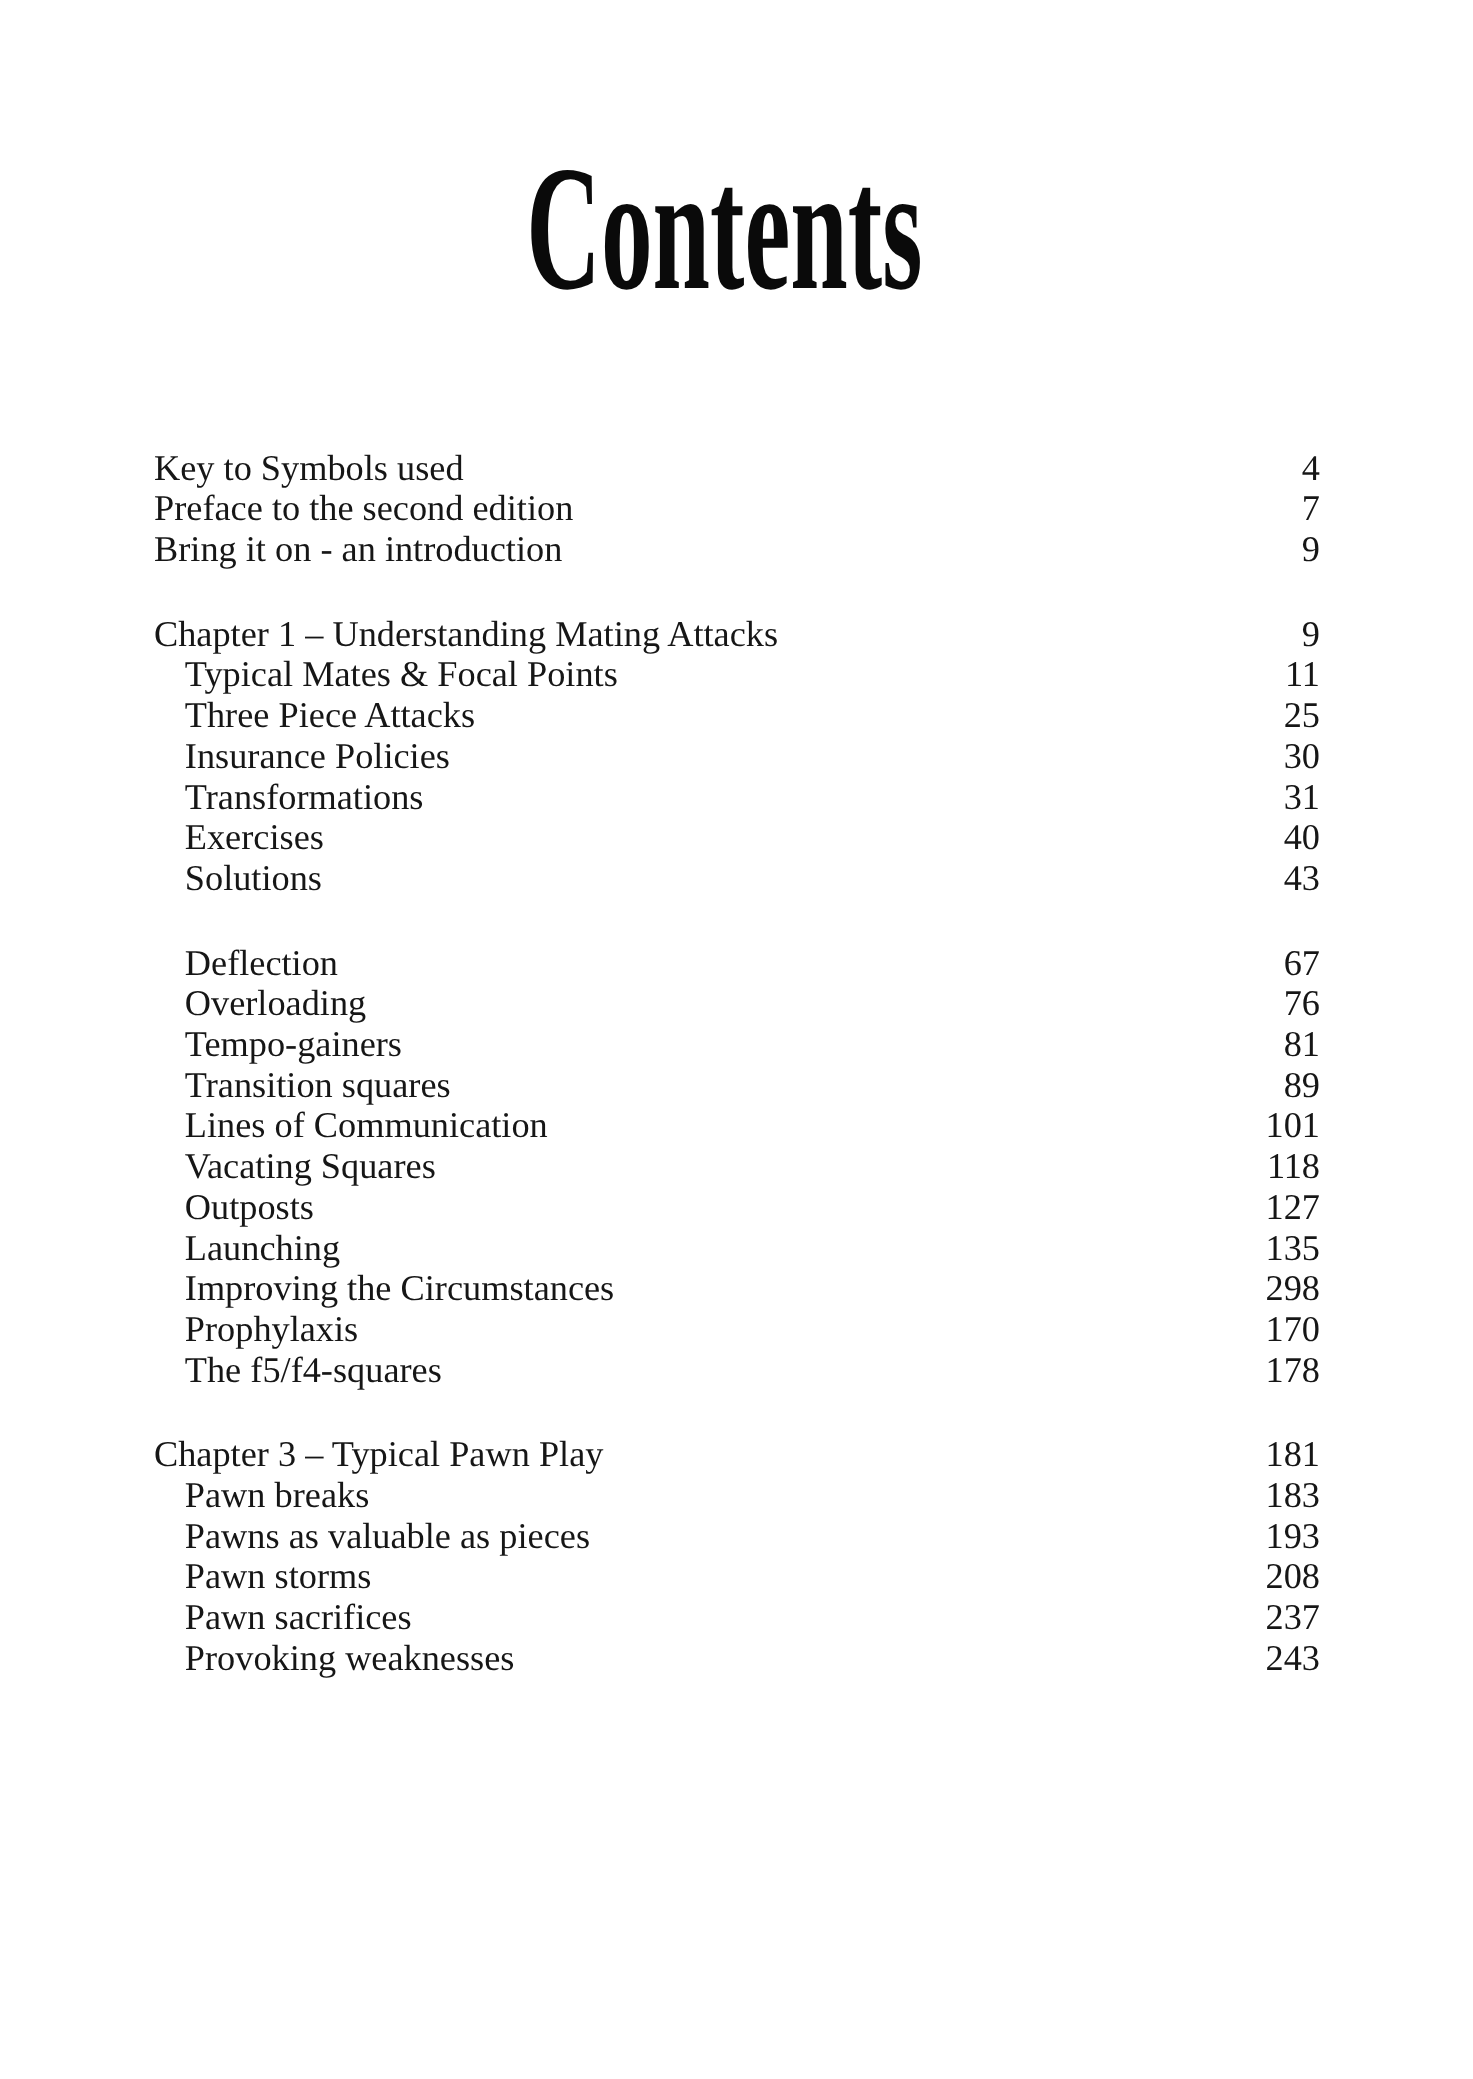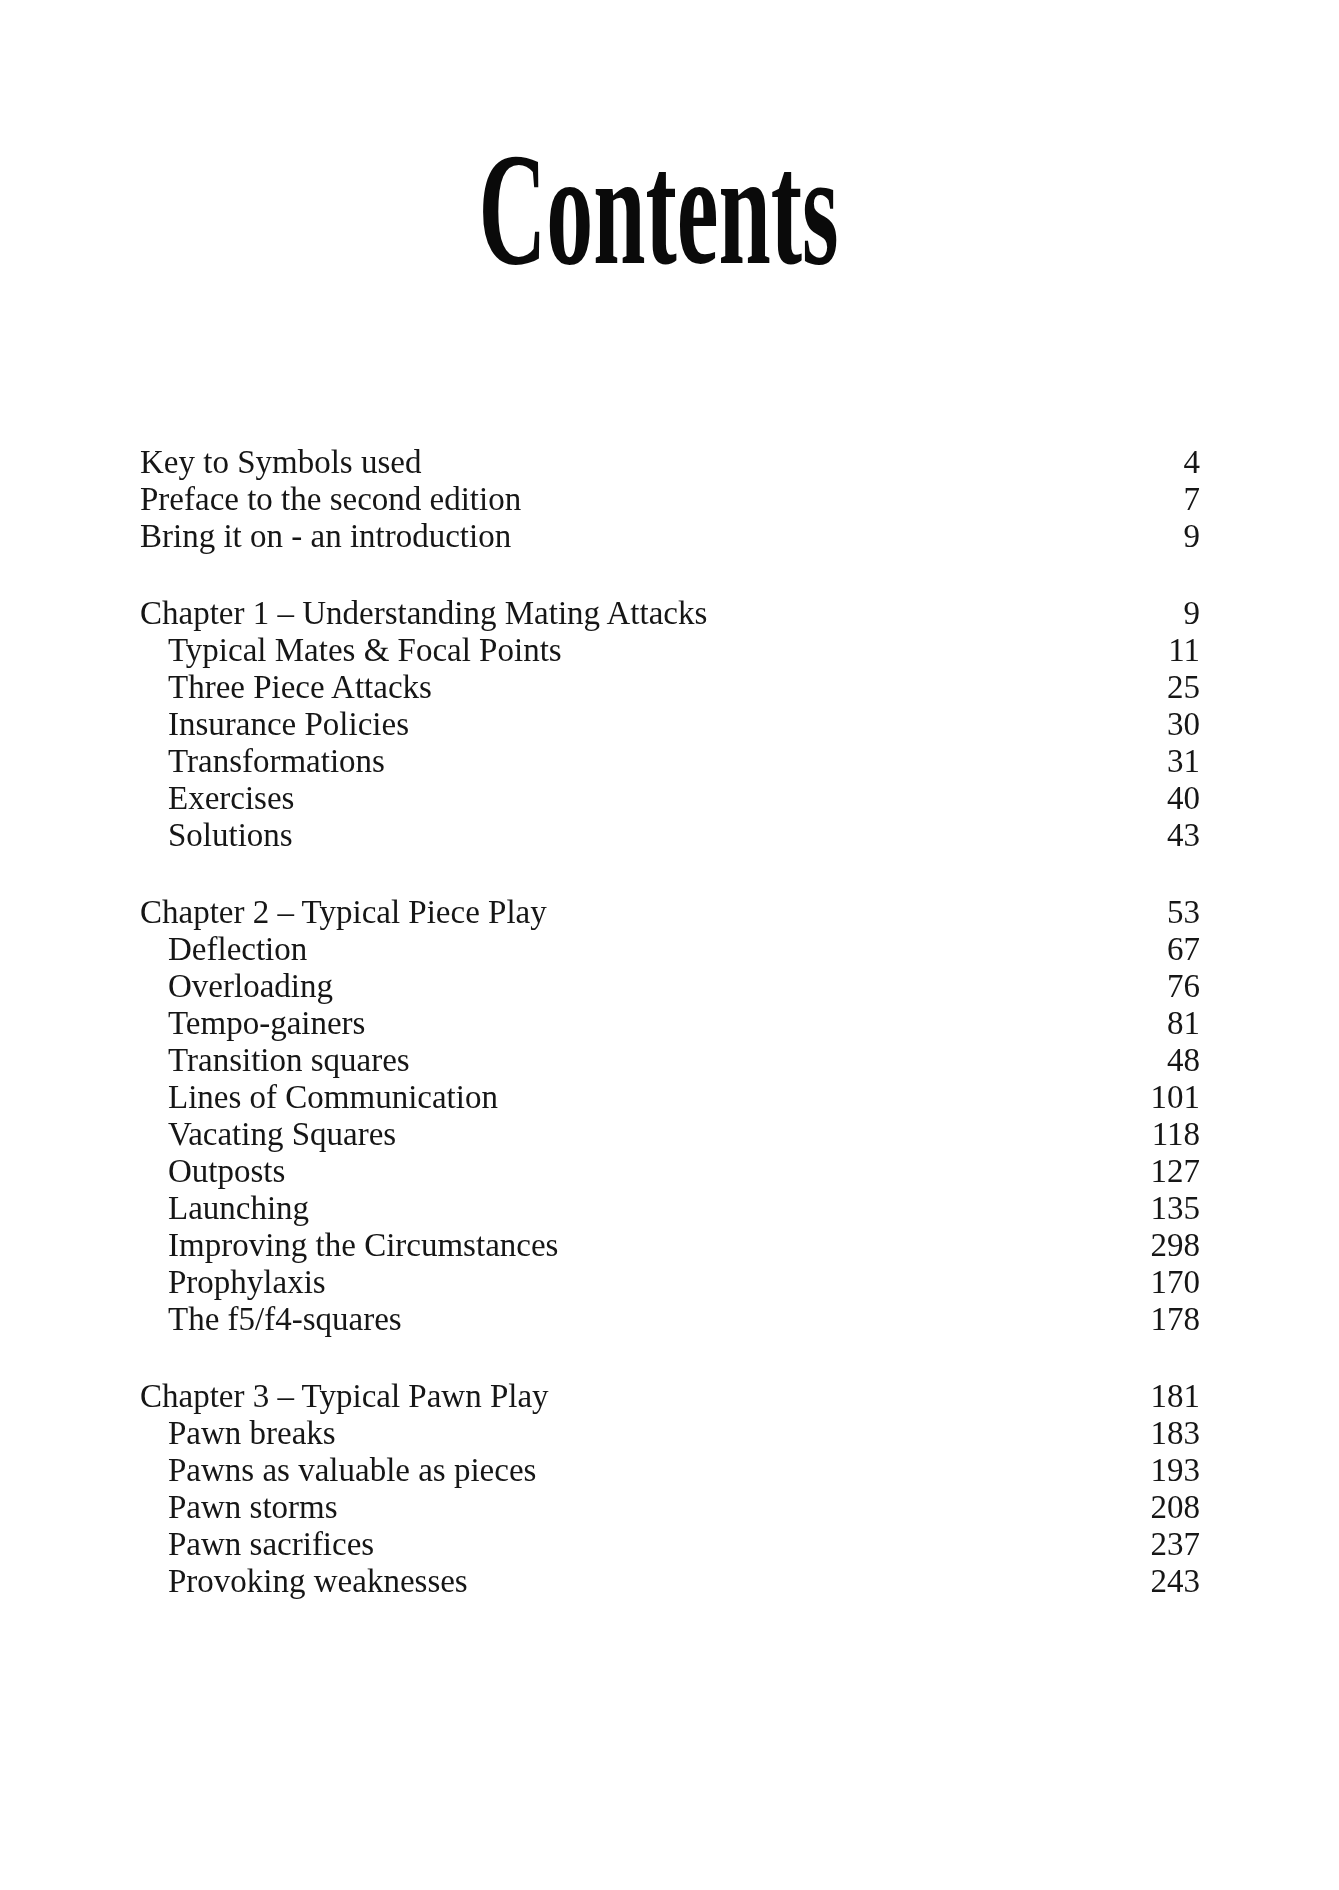--- a/index.html
+++ b/index.html
@@ -29,21 +29,20 @@
     transform-origin: center;
     color: #0a0a0a;
   }
   .toc {
     position: absolute;
     left: 140px;
     top: 408px;
     width: 1060px;
     font-size: 33px;
     line-height: 37px;
-    margin-top: 36px;
   }
   .row {
     display: flex;
     justify-content: space-between;
     align-items: baseline;
     height: 37px;
     white-space: nowrap;
   }
   .row.sub {
     padding-left: 28px;
@@ -102,39 +101,35 @@
   </div>
     <div class="row sub">
     <span class="label">Exercises</span>
     <span class="num">40</span>
   </div>
     <div class="row sub">
     <span class="label">Solutions</span>
     <span class="num">43</span>
   </div>
     <div class="gap"></div>
-    <div class="row">
-    <span class="label">Chapter 2 – Typical Piece Play</span>
-    <span class="num">53</span>
-  </div>
     <div class="row sub">
     <span class="label">Deflection</span>
     <span class="num">67</span>
   </div>
     <div class="row sub">
     <span class="label">Overloading</span>
     <span class="num">76</span>
   </div>
     <div class="row sub">
     <span class="label">Tempo-gainers</span>
     <span class="num">81</span>
   </div>
     <div class="row sub">
     <span class="label">Transition squares</span>
-    <span class="num">48</span>
+    <span class="num">89</span>
   </div>
     <div class="row sub">
     <span class="label">Lines of Communication</span>
     <span class="num">101</span>
   </div>
     <div class="row sub">
     <span class="label">Vacating Squares</span>
     <span class="num">118</span>
   </div>
     <div class="row sub">

